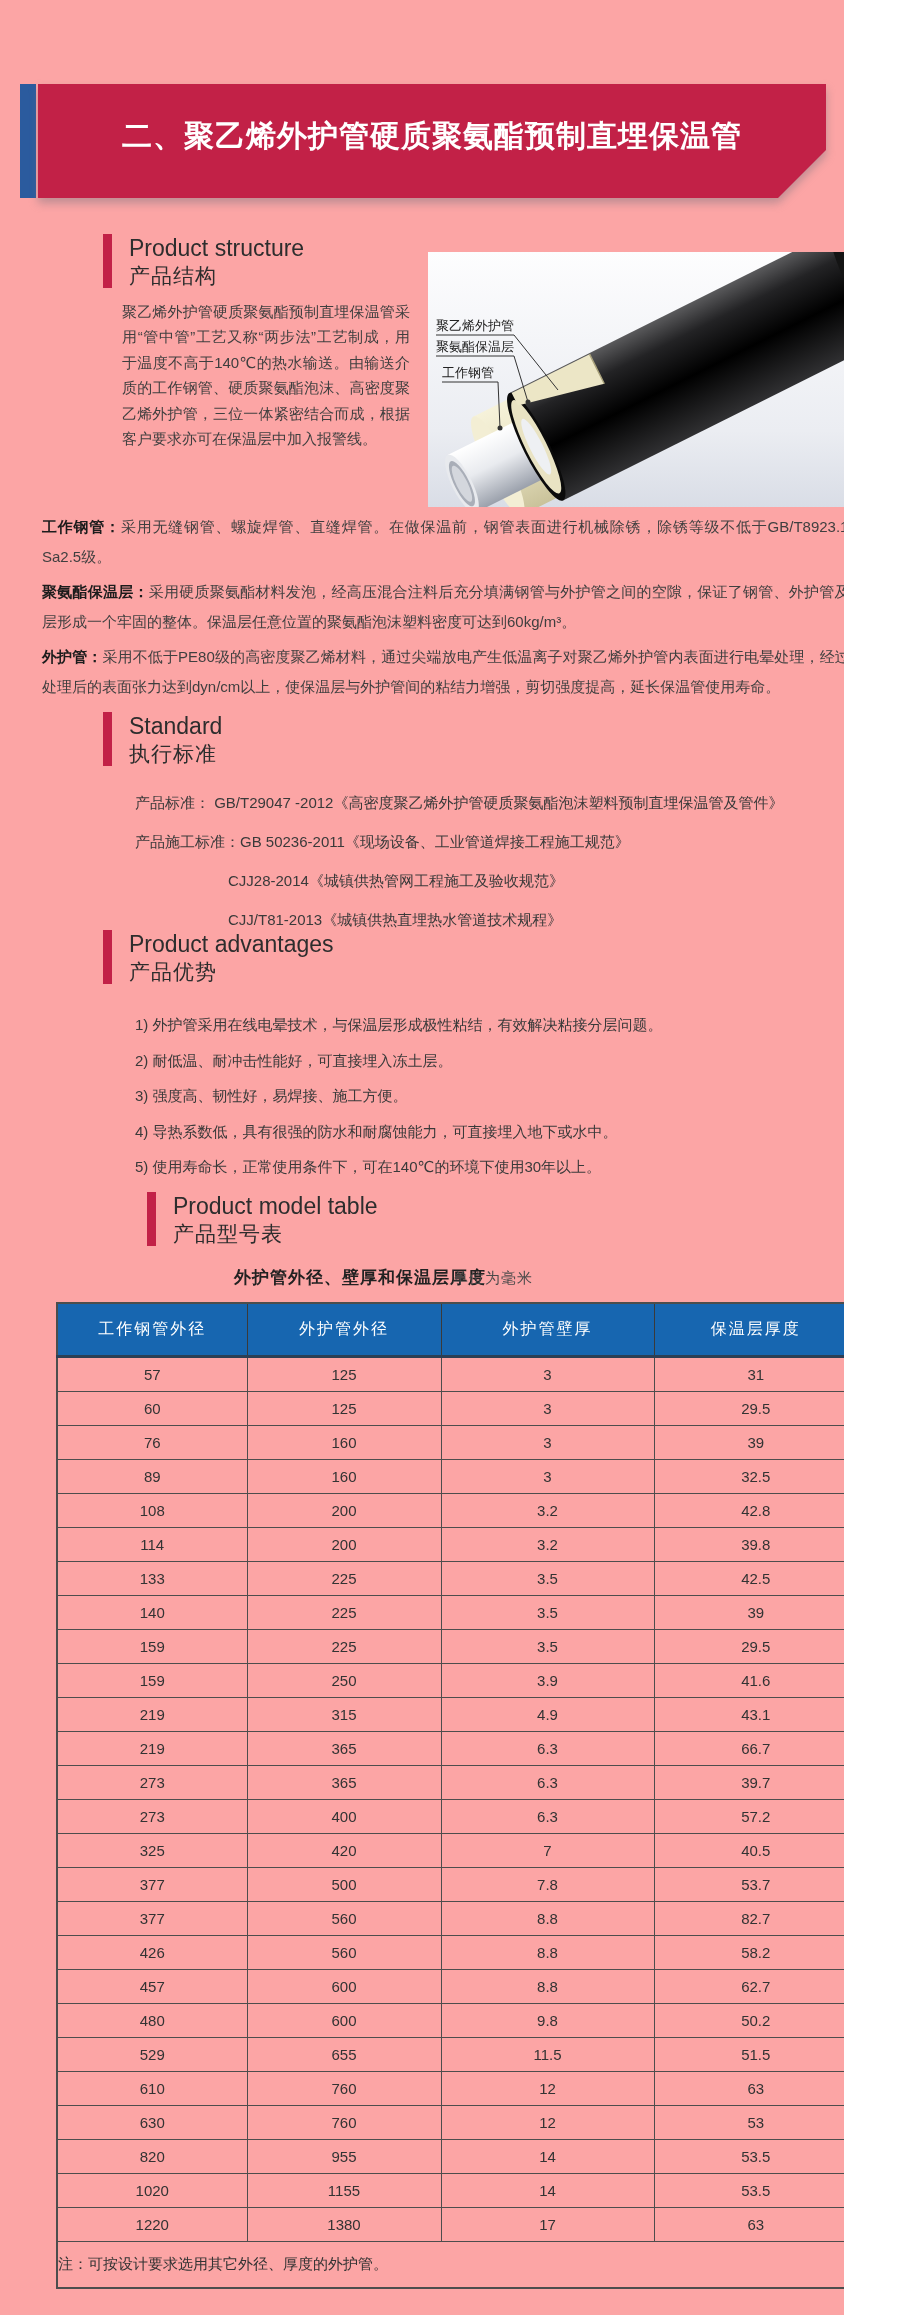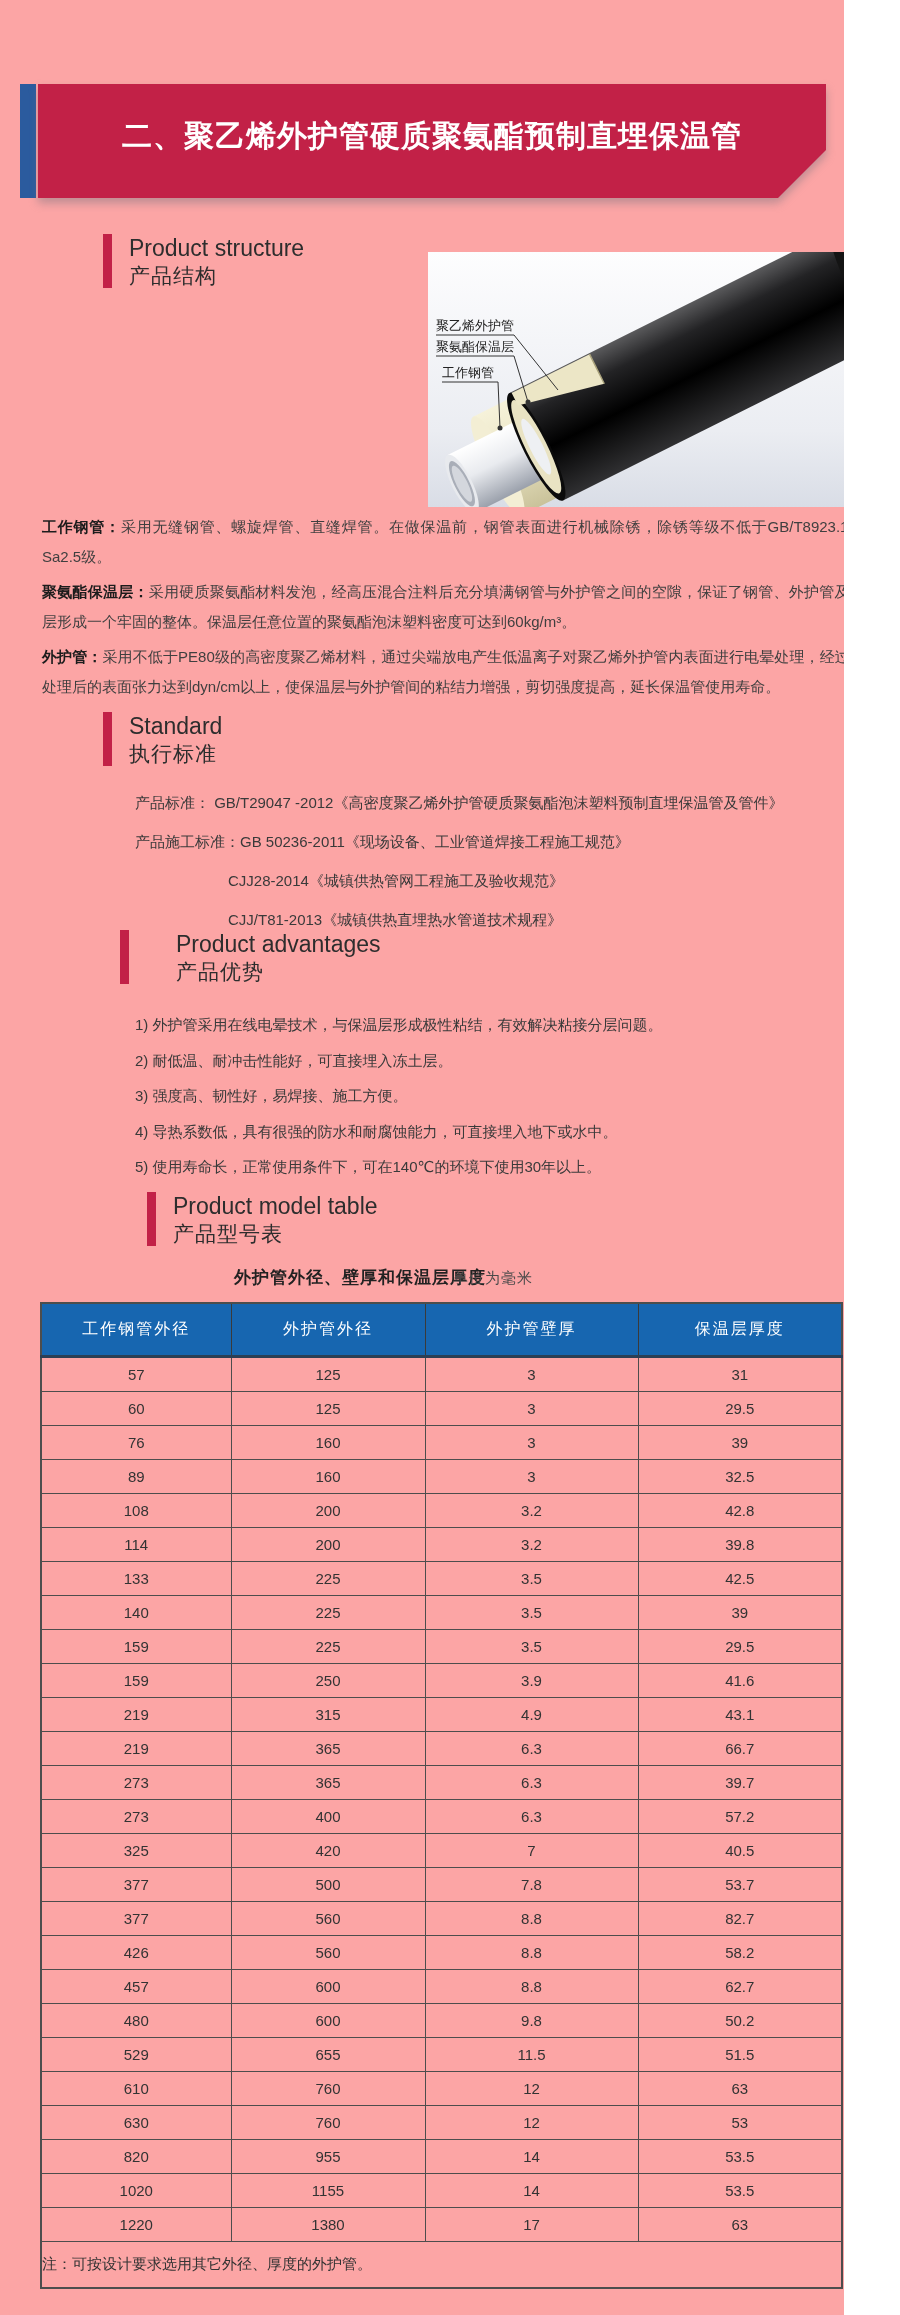--- a/index.html
+++ b/index.html
@@ -37,21 +37,21 @@
   .std-lines div{font-size:15px;line-height:39px;color:#3a3a3a;white-space:nowrap;}
   .std-lines div.indent{margin-left:93px;}
 
   
   .adv-list{position:absolute;left:135px;top:1007px;width:745px;}
   .adv-list div{font-size:15px;line-height:35.5px;color:#3a3a3a;}
 
   
   .tbl-caption{position:absolute;left:193px;top:1266px;font-size:17px;font-weight:bold;color:#222;letter-spacing:1px;margin-left:41px;}
   .tbl-unit{position:absolute;left:453px;top:1269px;font-size:15px;color:#4a4a4a;letter-spacing:1px;}
-  table.model{position:absolute;left:40px;top:1302px;width:801px;border-collapse:collapse;table-layout:fixed;}
+  table.model{position:absolute;left:56px;top:1302px;width:801px;border-collapse:collapse;table-layout:fixed;}
   table.model col.c1{width:190px;} table.model col.c2{width:194px;}
   table.model col.c3{width:213px;} table.model col.c4{width:204px;}
   table.model th{background:#1766b0;color:#fff;font-weight:normal;font-size:16px;letter-spacing:2px;
     height:49px;border:1px solid #3a3a3a;border-bottom:3px solid #2b3f55;text-align:center;}
   table.model td{height:31px;font-size:15px;color:#333;text-align:center;border:1px solid #4d4d4d;}
   table.model{border:2px solid #4d4d4d;}
   table.model td.note{text-align:left;padding-left:0;height:43px;font-size:15px;color:#333;}
 </style>
 </head>
 <body>
@@ -66,20 +66,21 @@
   </div>
 
   <div class="sec-head" style="left:103px;top:234px;">
     <div class="bar"></div>
     <div>
       <div class="t-en">Product structure</div>
       <div class="t-zh">产品结构</div>
     </div>
   </div>
 
+  <p class="ps-para">聚乙烯外护管硬质聚氨酯预制直埋保温管采用“管中管”工艺又称“两步法”工艺制成，用于温度不高于140℃的热水输送。由输送介质的工作钢管、硬质聚氨酯泡沫、高密度聚乙烯外护管，三位一体紧密结合而成，根据客户要求亦可在保温层中加入报警线。</p>
 
   <div class="figure">
     <svg width="472" height="255" viewBox="0 0 472 255">
       <defs>
         <linearGradient id="bgG" x1="0" y1="0" x2="0" y2="1">
           <stop offset="0" stop-color="#fdfdfe"></stop>
             <stop offset="0.7" stop-color="#ebedf2"></stop>
             <stop offset="1" stop-color="#d9dde6"></stop>
         </linearGradient>
         <linearGradient id="blackG" x1="0" y1="0" x2="0" y2="1">
@@ -153,21 +154,21 @@
       <div class="t-zh">执行标准</div>
     </div>
   </div>
   <div class="std-lines">
     <div>产品标准：  GB/T29047 -2012《高密度聚乙烯外护管硬质聚氨酯泡沫塑料预制直埋保温管及管件》</div>
     <div>产品施工标准：GB 50236-2011《现场设备、工业管道焊接工程施工规范》</div>
     <div class="indent">CJJ28-2014《城镇供热管网工程施工及验收规范》</div>
     <div class="indent">CJJ/T81-2013《城镇供热直埋热水管道技术规程》</div>
   </div>
 
-  <div class="sec-head" style="left:120px;top:930px;gap:30px;">
+  <div class="sec-head" style="left:103px;top:930px;">
     <div class="bar"></div>
     <div>
       <div class="t-en">Product advantages</div>
       <div class="t-zh">产品优势</div>
     </div>
   </div>
   <div class="adv-list">
     <div>1) 外护管采用在线电晕技术，与保温层形成极性粘结，有效解决粘接分层问题。</div>
     <div>2) 耐低温、耐冲击性能好，可直接埋入冻土层。</div>
     <div>3) 强度高、韧性好，易焊接、施工方便。</div>

